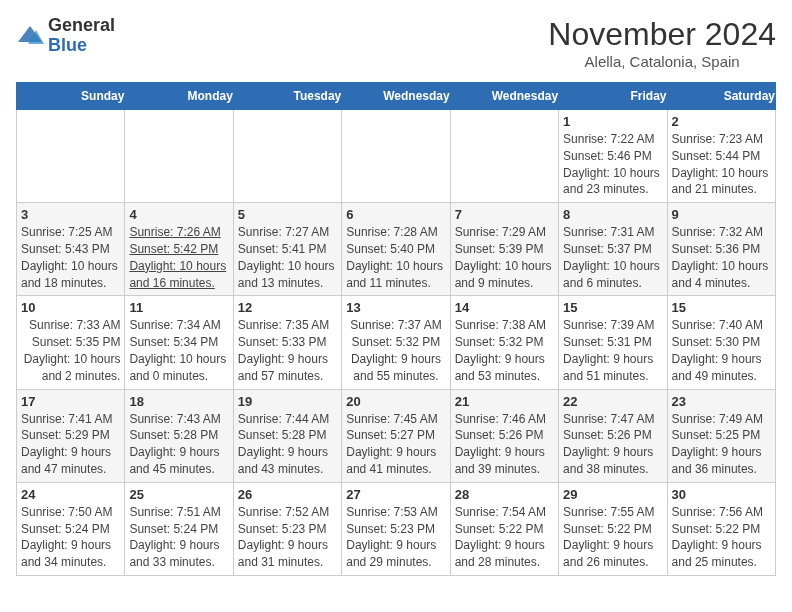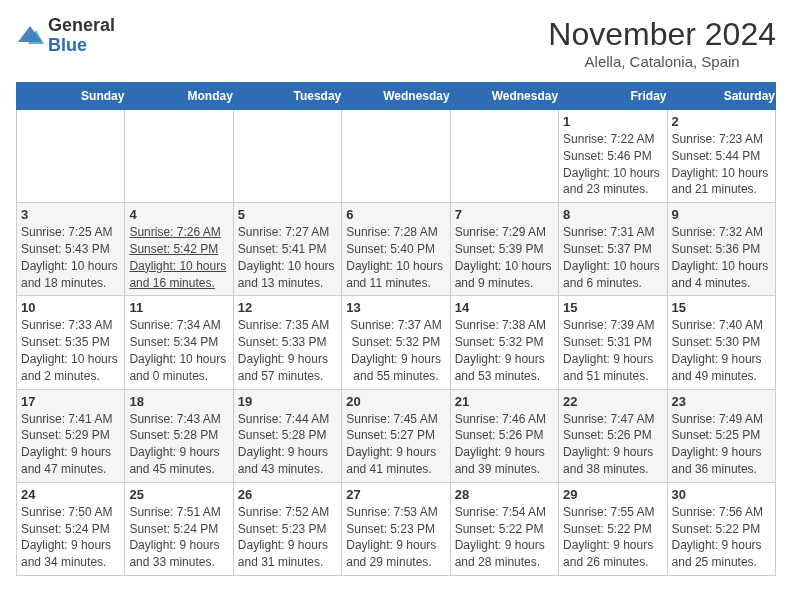--- a/index.html
+++ b/index.html
@@ -189,21 +189,21 @@
           <div class="day-number">9</div>
           <div class="day-info" style="white-space: pre-line;">Sunrise: 7:32 AM
 Sunset: 5:36 PM
 Daylight: 10 hours
 and 4 minutes.</div>
         </td>
       </tr>
       <tr>
         <td>
           <div class="day-number">10</div>
-          <div class="day-info" style="white-space: pre-line;">Sunrise: 7:33 AM
+          <div class="day-info" style="white-space: pre-line; text-align: right;">Sunrise: 7:33 AM
 Sunset: 5:35 PM
 Daylight: 10 hours
 and 2 minutes.</div>
         </td>
         <td>
           <div class="day-number">11</div>
           <div class="day-info" style="white-space: pre-line;">Sunrise: 7:34 AM
 Sunset: 5:34 PM
 Daylight: 10 hours
 and 0 minutes.</div>

